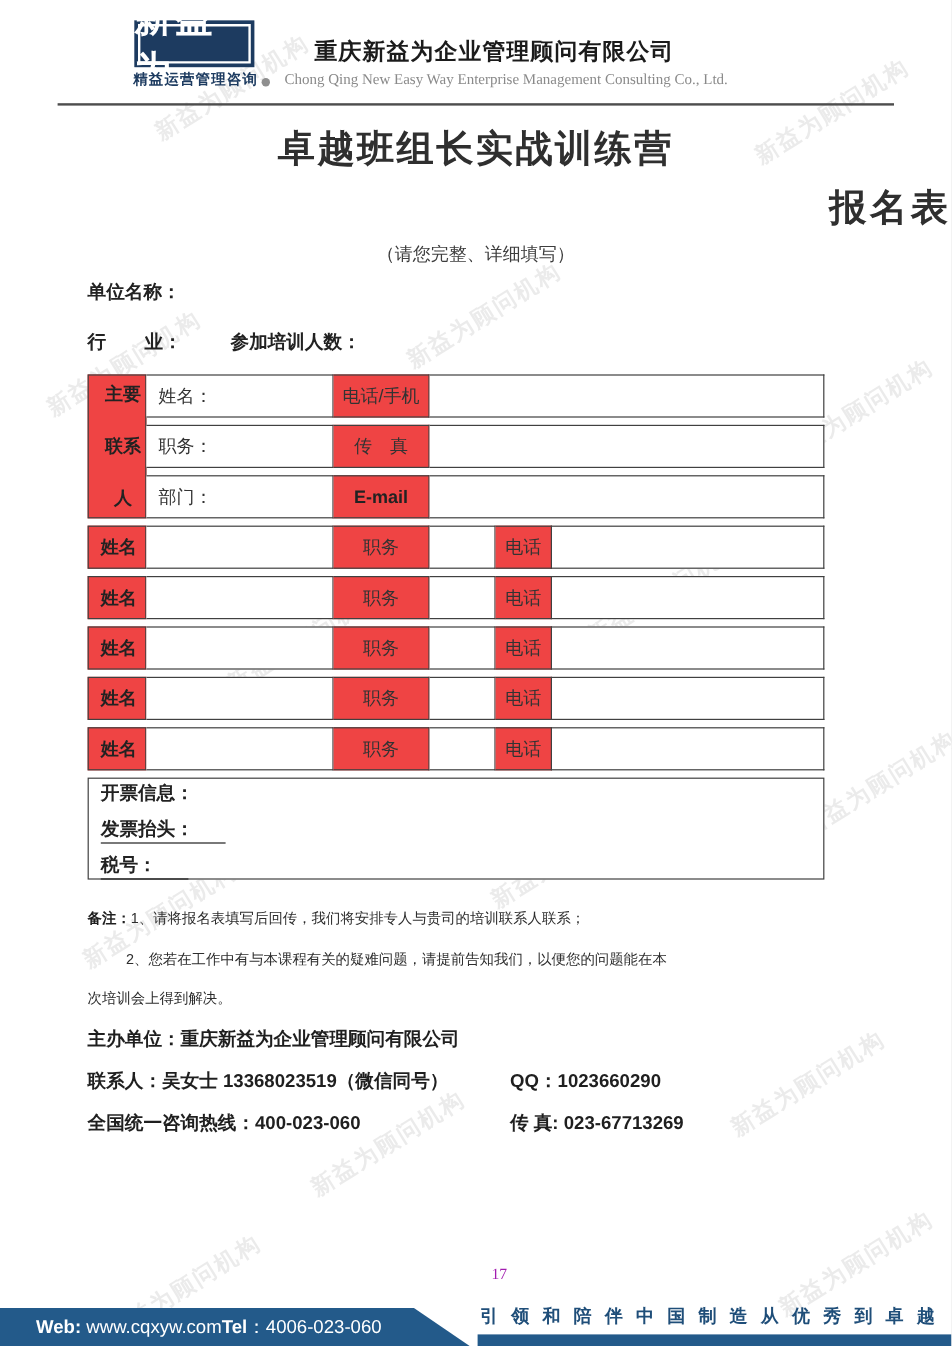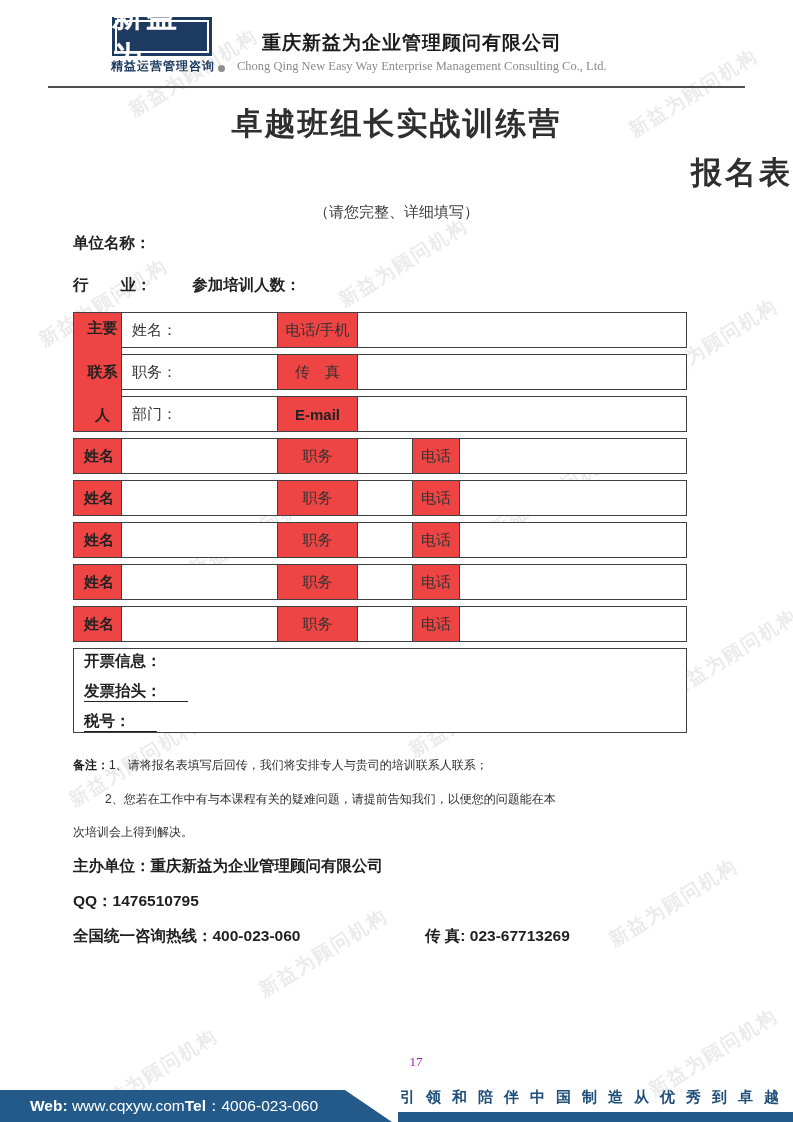--- a/index.html
+++ b/index.html
@@ -231,21 +231,22 @@
       </div>
       <div class="n2">2、您若在工作中有与本课程有关的疑难问题，请提前告知我们，以便您的问题能在本</div>
       <div class="n3">次培训会上得到解决。</div>
     </div>
 
     <div class="org">
       <div class="line">
         <span>主办单位：重庆新益为企业管理顾问有限公司</span>
       </div>
       <div class="line">
-        <span>QQ：1476510795</span>
+        <span class="cell-a">联系人：吴女士 13368023519（微信同号）</span>
+        <span>QQ：1023660290</span>
       </div>
       <div class="line">
         <span class="cell-a">全国统一咨询热线：400-023-060</span>
         <span>传 真: 023-67713269</span>
       </div>
     </div>
 
     <div class="pagenum">17</div>
     <div class="foot-left">
       <span><b>Web:</b><span> www.cqxyw.com</span><b>Tel</b><span>：4006-023-060</span></span>

